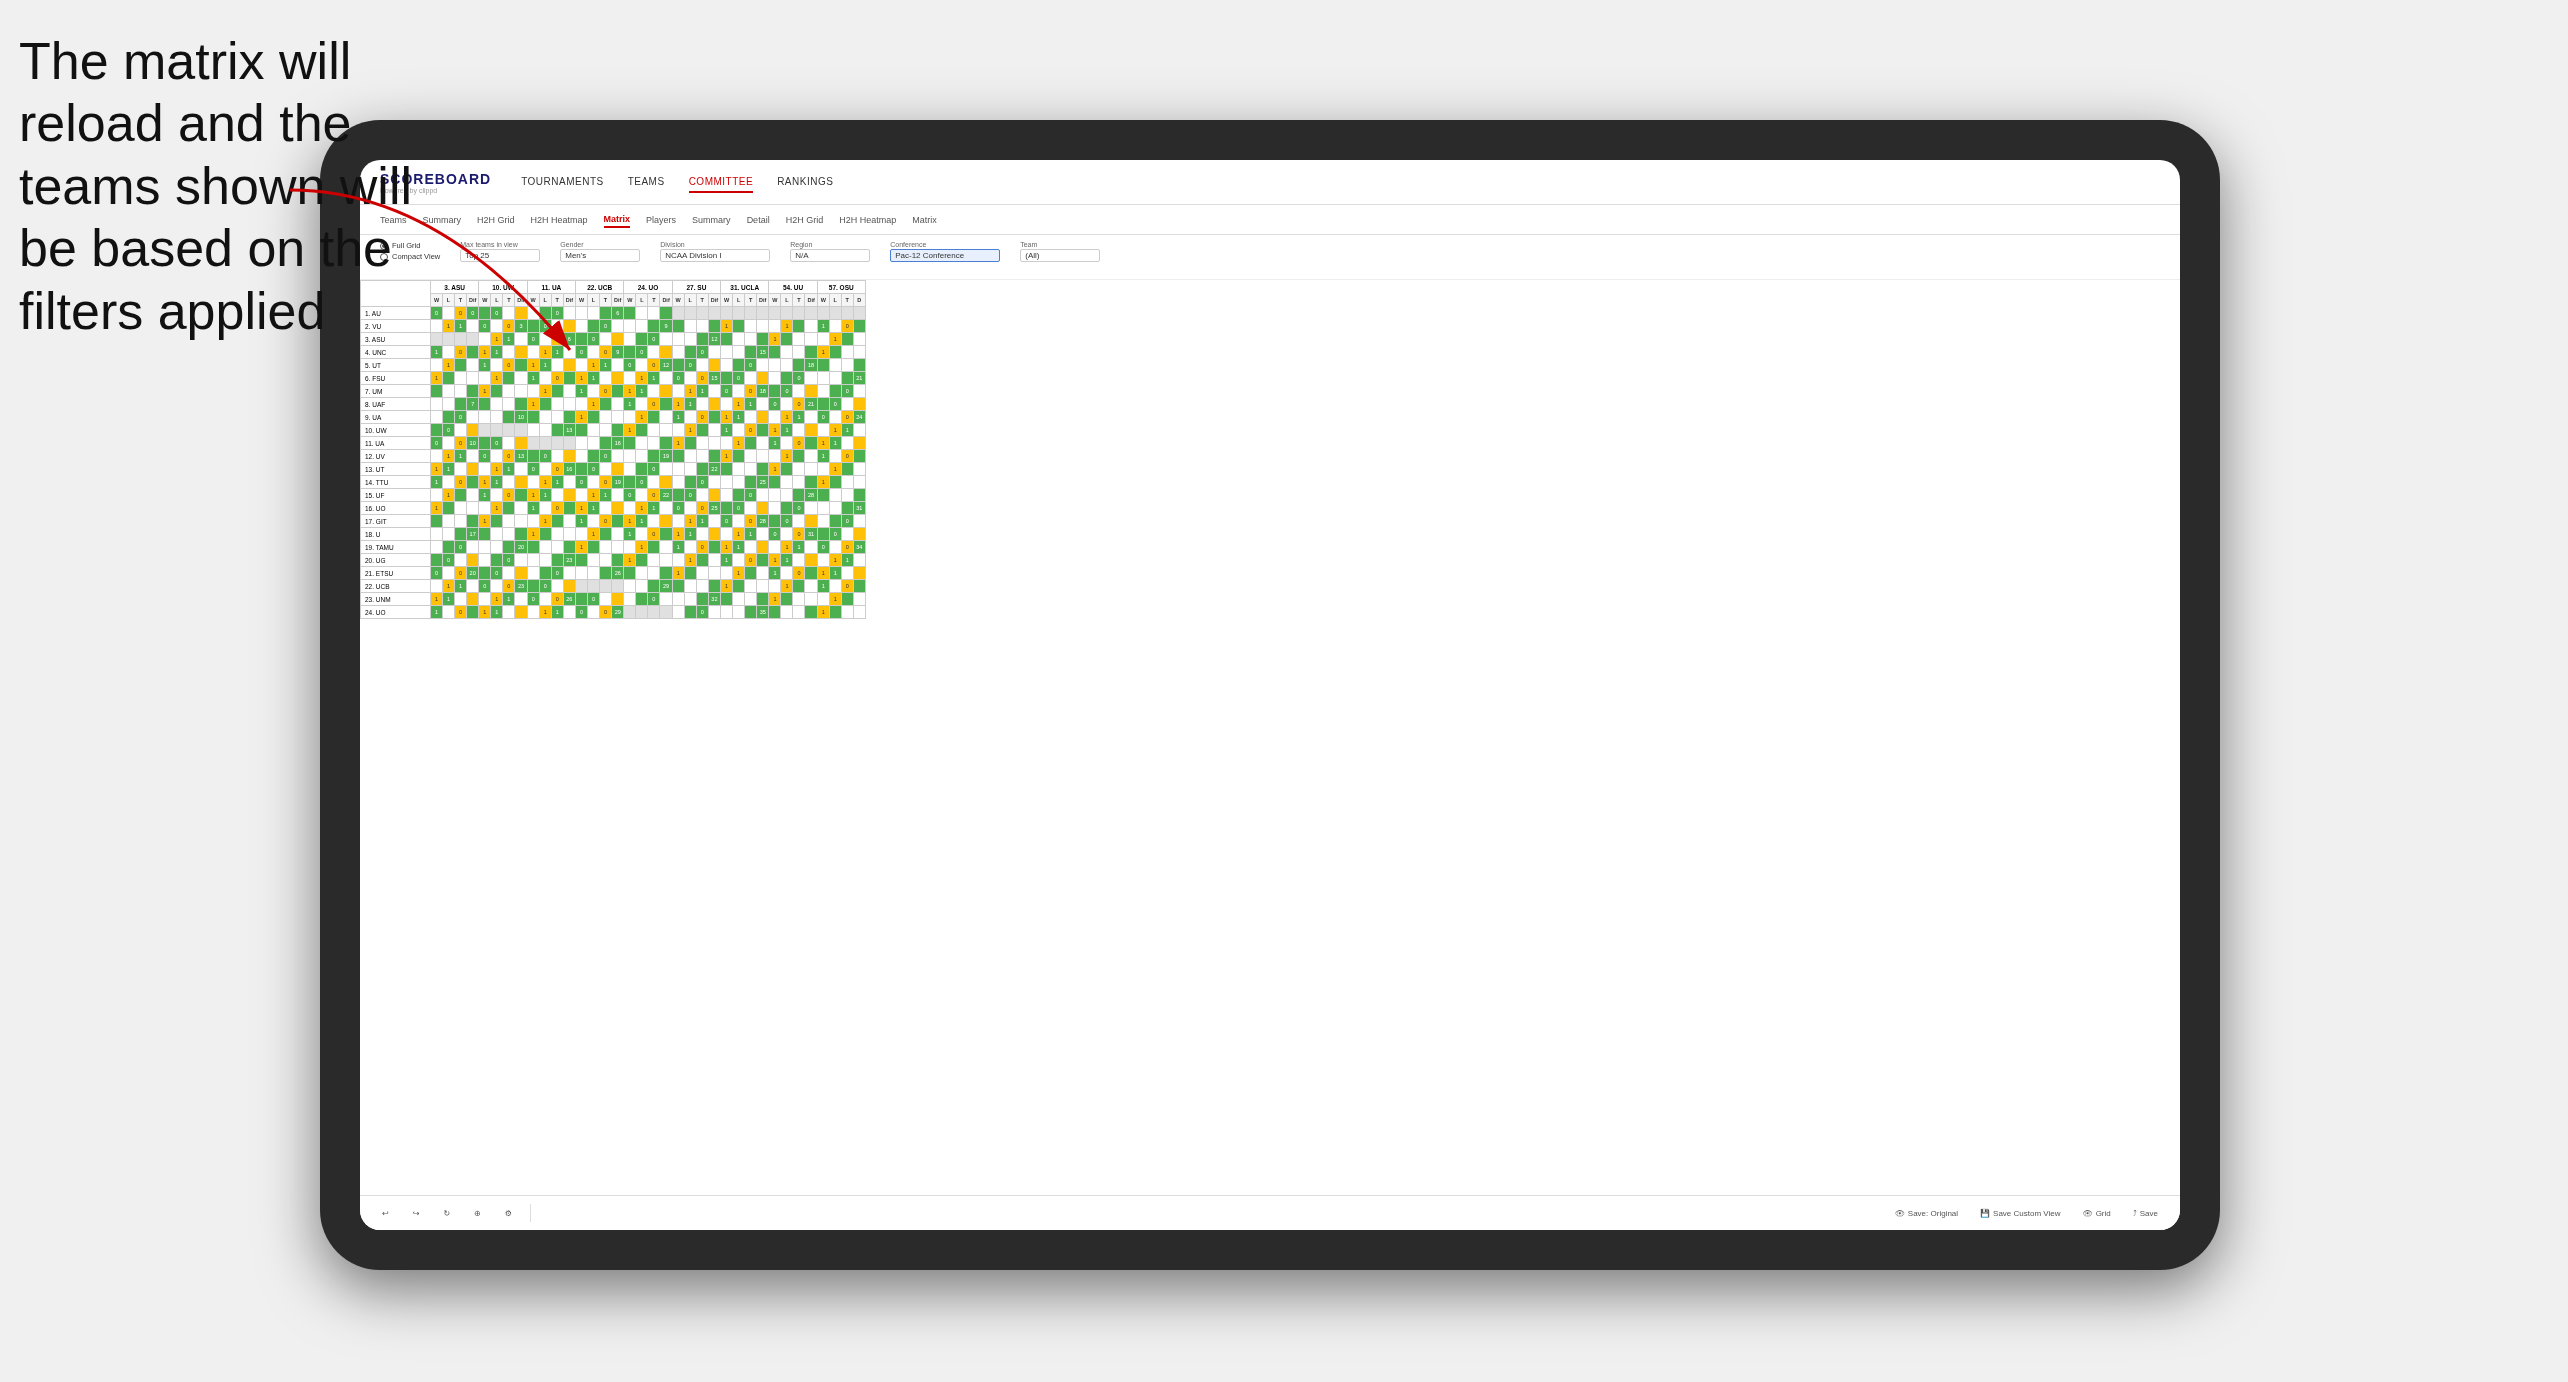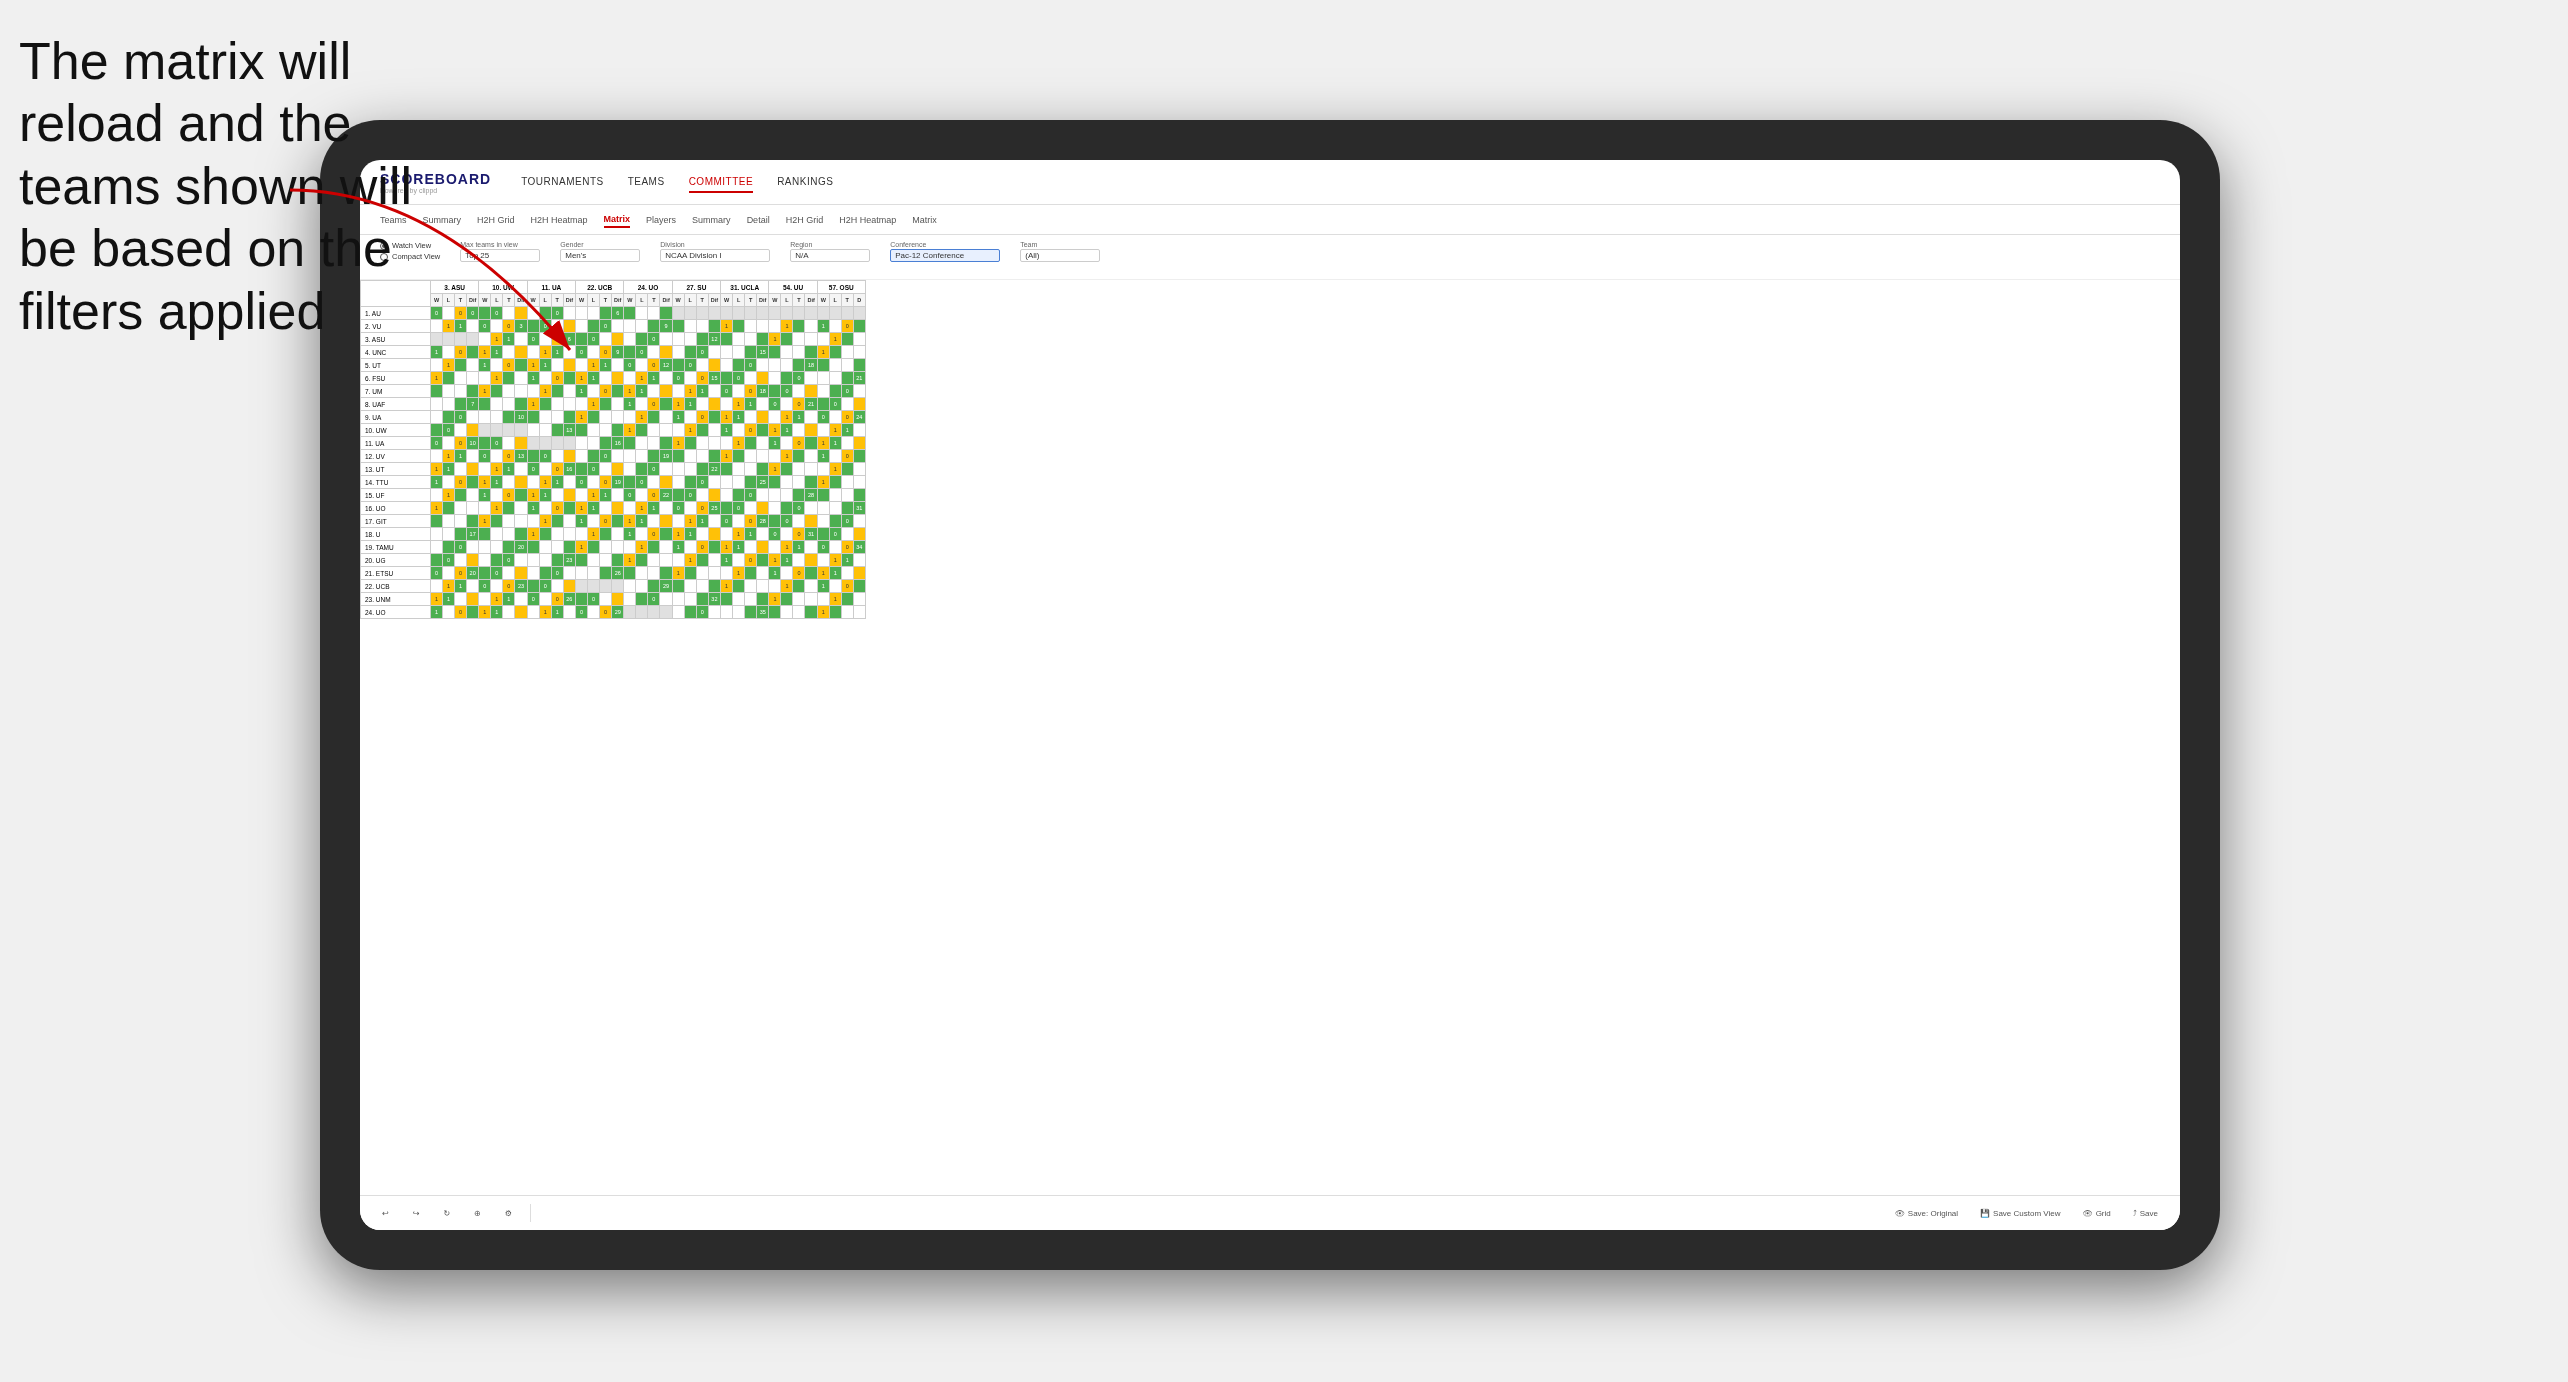--- a/index.html
+++ b/index.html
@@ -357,21 +357,21 @@
       <span class="sub-nav-item">Detail</span>
       <span class="sub-nav-item">H2H Grid</span>
       <span class="sub-nav-item">H2H Heatmap</span>
       <span class="sub-nav-item">Matrix</span>
     </div>
 
     <div class="filters-bar">
       <div class="view-toggle">
         <div class="view-option">
           <div class="radio-dot selected"></div>
-          <span>Watch View</span>
+          <span>Full Grid</span>
         </div>
         <div class="view-option">
           <div class="radio-dot"></div>
           <span>Compact View</span>
         </div>
       </div>
 
       <div class="filter-group">
         <span class="filter-label">Max teams in view</span>
         <select class="filter-select">

